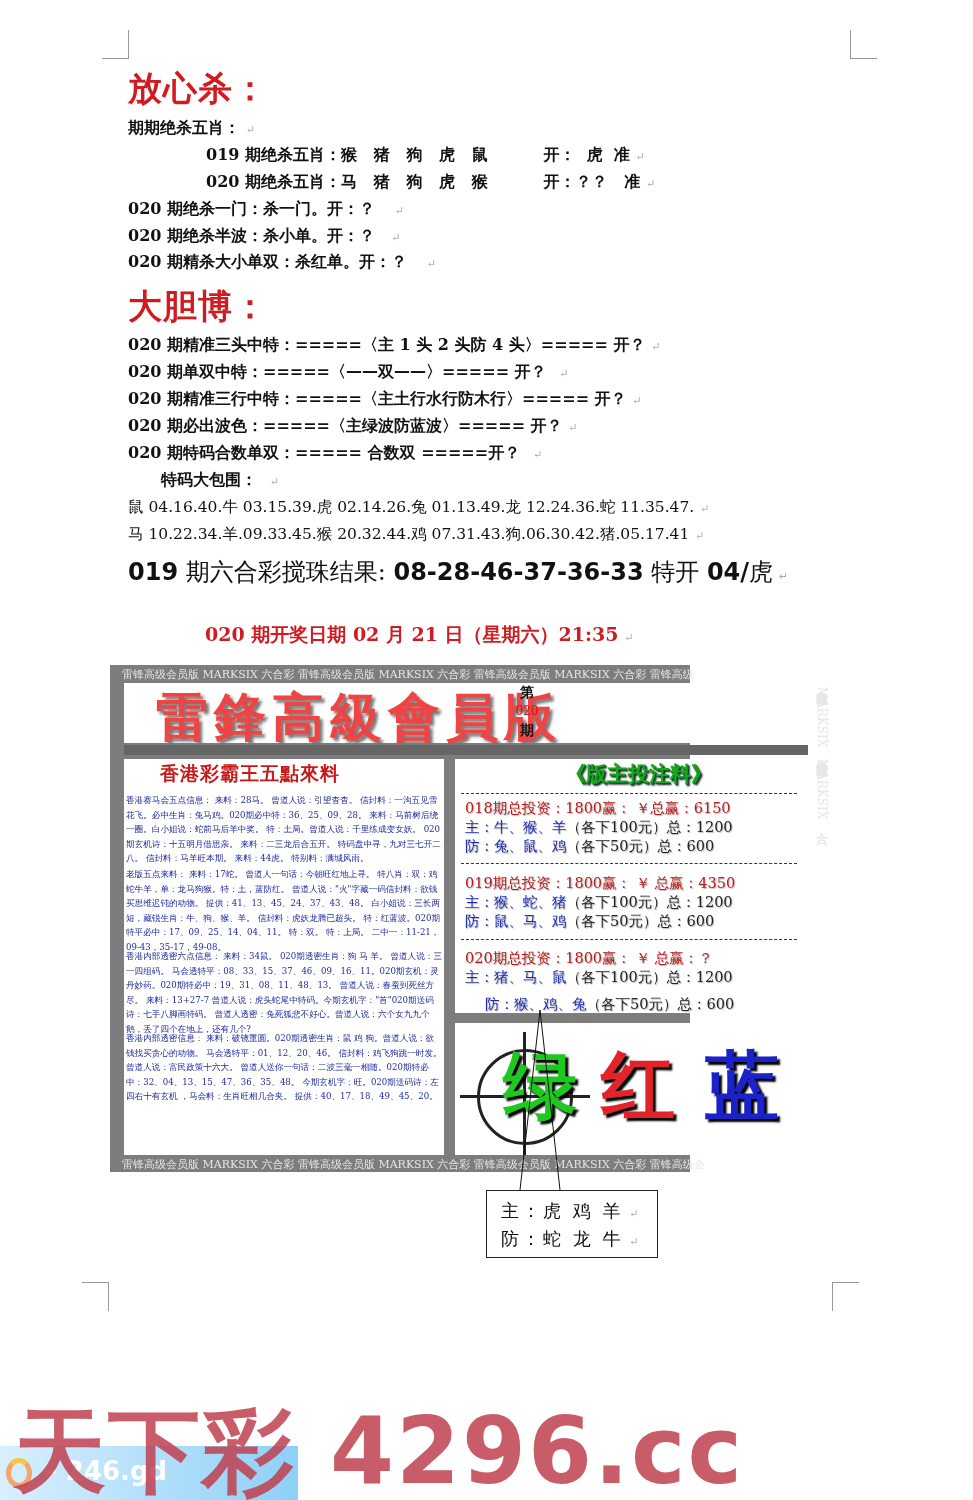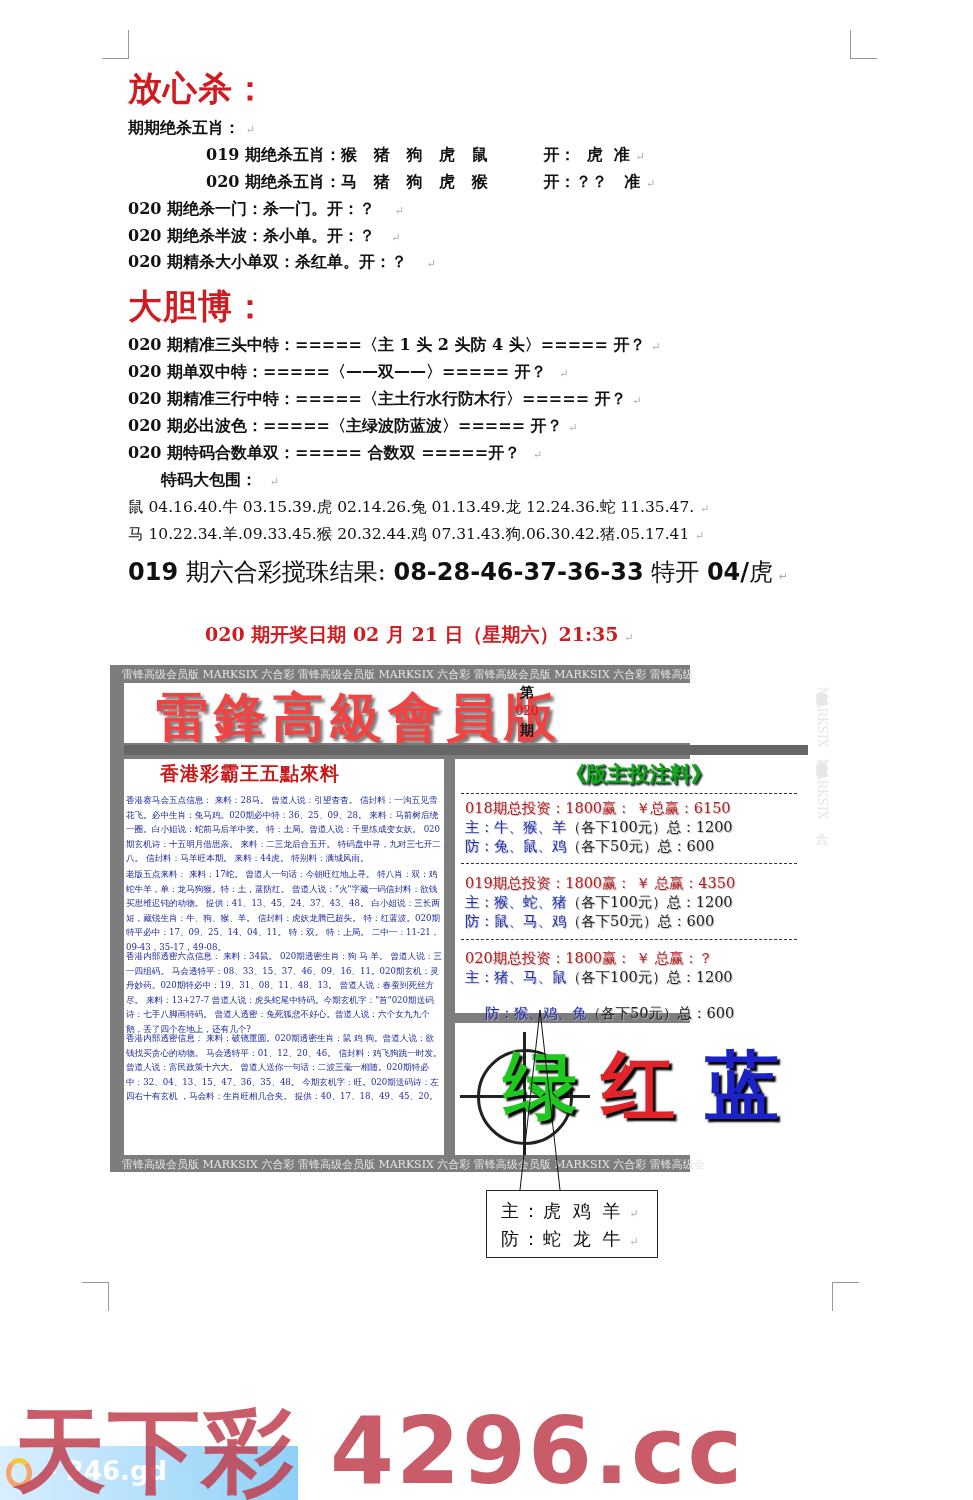--- a/index.html
+++ b/index.html
@@ -126,21 +126,21 @@
     <div class="rp-line" style="top:78px;"><span class="blue">防：</span><span class="blue">兔、鼠、鸡</span><span class="blk">（各下50元）总：600</span></div>
     <div class="rp-dash" style="top:104px;"></div>
 
     <div class="rp-line red" style="top:115px;">019期总投资：1800赢： ￥ 总赢：4350</div>
     <div class="rp-line" style="top:134px;"><span class="blue">主：</span><span class="blue">猴、蛇、猪</span><span class="blk">（各下100元）总：1200</span></div>
     <div class="rp-line" style="top:153px;"><span class="blue">防：</span><span class="blue">鼠、马、鸡</span><span class="blk">（各下50元）总：600</span></div>
     <div class="rp-dash" style="top:180px;"></div>
 
     <div class="rp-line red" style="top:190px;">020期总投资：1800赢： ￥ 总赢：？</div>
     <div class="rp-line" style="top:209px;"><span class="blue">主：</span><span class="blue">猪、马、鼠</span><span class="blk">（各下100元）总：1200</span></div>
-    <div class="rp-line" style="top:245px;padding-left:20px;"><span class="blue">防：</span><span class="blue">猴、鸡、兔</span><span class="blk">（各下50元）总：600</span></div>
+    <div class="rp-line" style="top:236px;padding-left:20px;"><span class="blue">防：</span><span class="blue">猴、鸡、兔</span><span class="blk">（各下50元）总：600</span></div>
   </div>
 
   <div class="logo-panel">
     <div class="crosshair"></div>
     <svg class="arrow-shape" style="left:110px; top:14px;" width="100" height="100">
       <polygon points="95,5 80,0 0,70 20,95 60,95" fill="#111"></polygon>
     </svg>
     <svg class="arrow-shape" style="left:230px; top:14px;" width="120" height="100">
       <polygon points="0,10 20,0 120,85 100,100" fill="#111"></polygon>
       <ellipse cx="40" cy="50" rx="26" ry="38" fill="none" stroke="#111" stroke-width="5"></ellipse>

